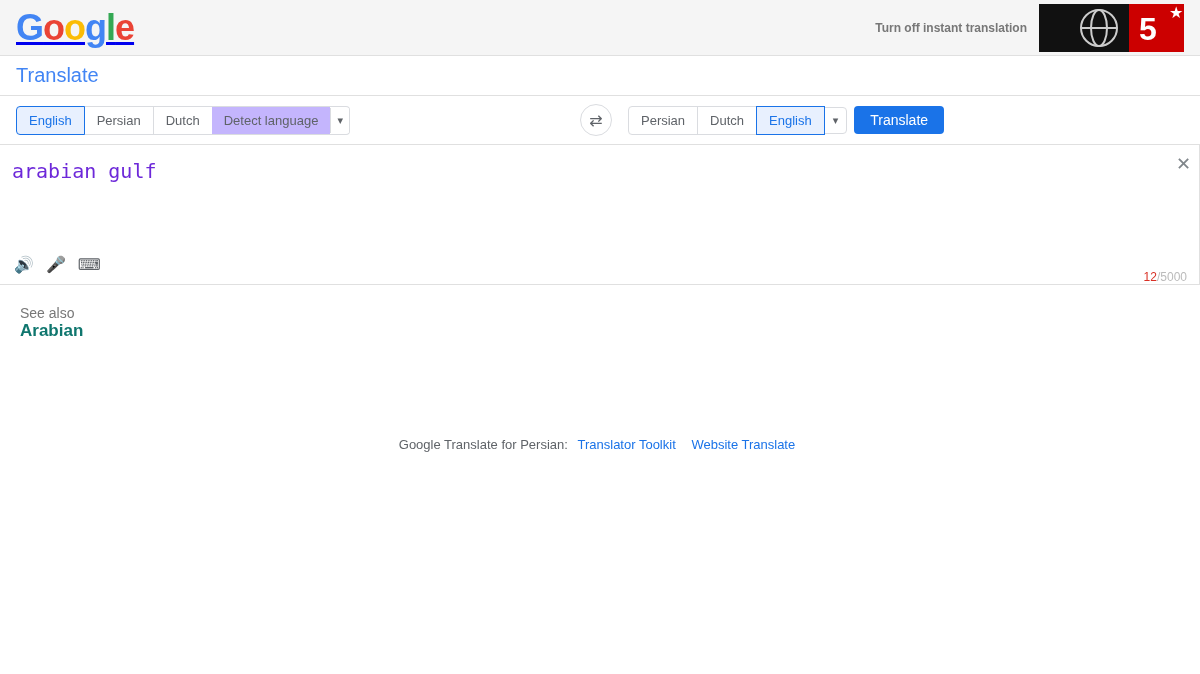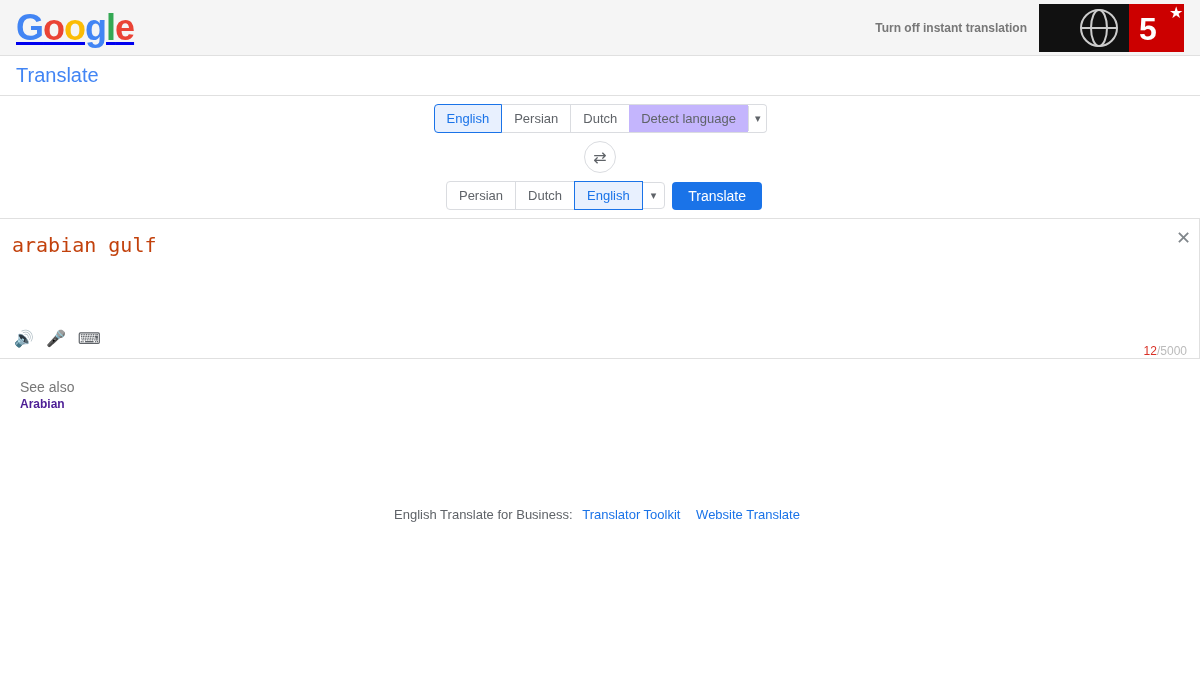--- a/index.html
+++ b/index.html
@@ -59,22 +59,21 @@
       font-size: 20px;
       font-weight: normal;
     }
 
     
     .toolbar {
       display: flex;
       align-items: center;
       padding: 8px 16px;
       border-bottom: 1px solid #e0e0e0;
-      gap: 8px;
-      flex-direction: column;
+      gap: 0;
     }
     .lang-panel-left {
       display: flex;
       align-items: center;
       flex: 1;
     }
     .lang-panel-right {
       display: flex;
       align-items: center;
       flex: 1;
@@ -172,21 +171,21 @@
       flex: 1;
       border-right: 1px solid #e0e0e0;
       padding: 12px;
       position: relative;
     }
     .input-text {
       width: 100%;
       border: none;
       outline: none;
       font-size: 20px;
-      color: #c2410c;
+      color: #6d28d9;
       resize: none;
       background: transparent;
       line-height: 1.4;
       min-height: 80px;
     }
     .clear-btn {
       position: absolute;
       top: 8px;
       right: 8px;
       background: none;
@@ -264,23 +263,23 @@
     
     .see-also {
       padding: 20px 20px;
     }
     .see-also-title {
       font-size: 14px;
       color: #777;
       margin-bottom: 0;
     }
     .see-also-link {
-      color: #4c1d95;
+      color: #0f766e;
       text-decoration: none;
-      font-size: 12px;
+      font-size: 17px;
     }
     .see-also-link span.bold { font-weight: bold; }
 
     
     .footer {
       margin-top: 60px;
       padding: 16px;
       text-align: center;
       font-size: 13px;
       color: #5f6368;
@@ -394,16 +393,16 @@
 </div>
 
 <div class="see-also">
   <div class="see-also-title">See also</div>
   <a href="#" class="see-also-link">
     <span class="bold">Arabian</span><span></span>
   </a>
 </div>
 
 <div class="footer">
-  <span>English Translate for Business:</span>
+  <span>Google Translate for Persian:</span>
   <a href="#">Translator Toolkit</a>
   <a href="#">Website Translate</a>
 </div>
 
 </body></html>

